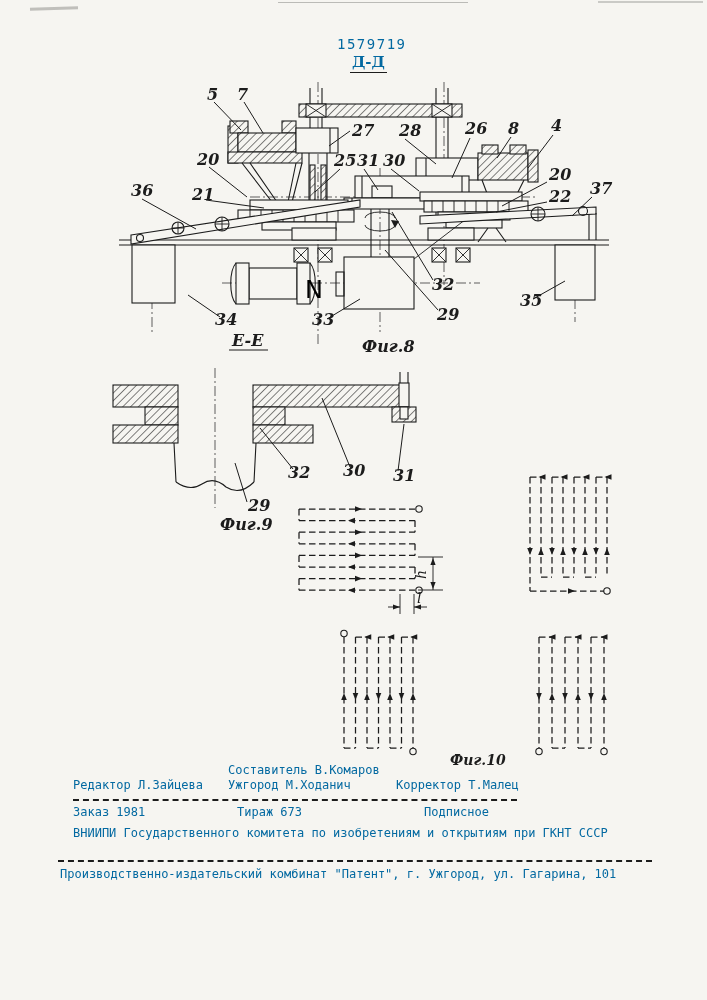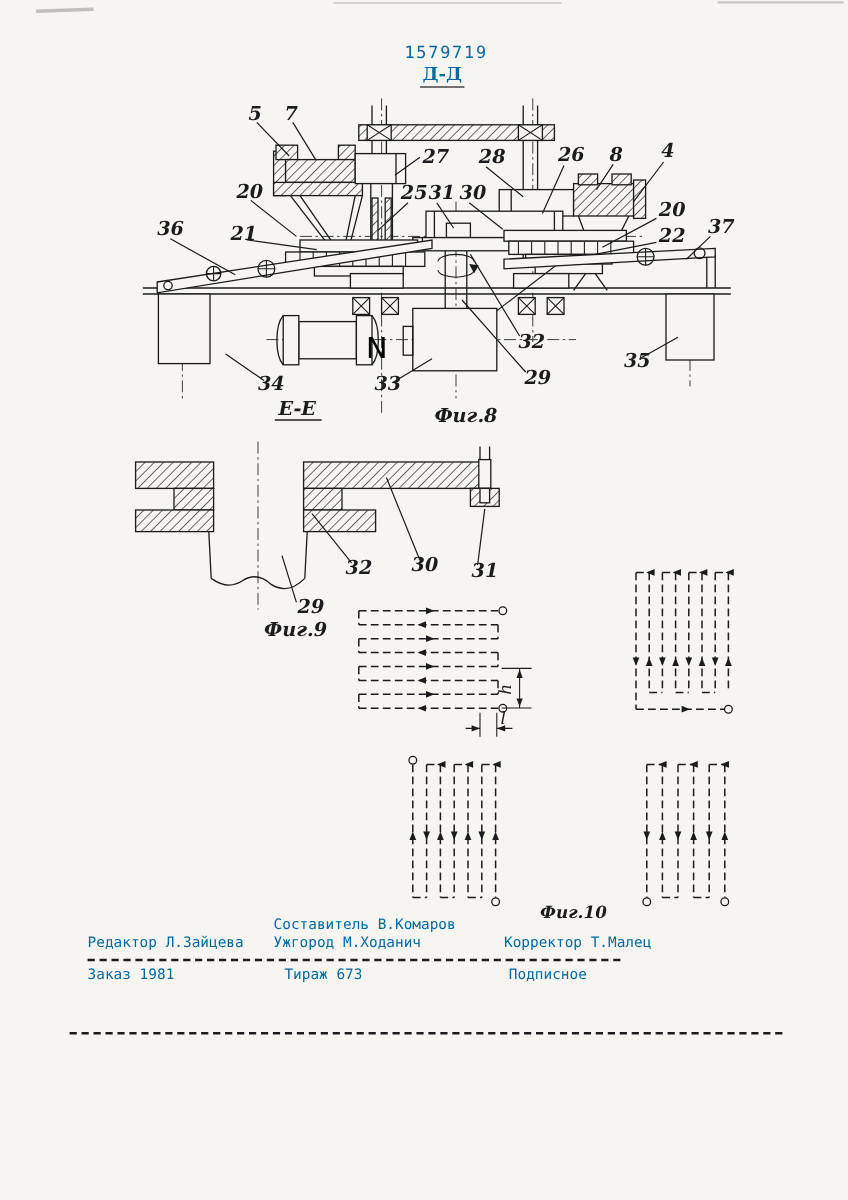--- a/index.html
+++ b/index.html
@@ -341,19 +341,21 @@
       <polygon points="400,607 393,604.4 393,609.6" fill="#1c1c1c"></polygon>
       <polygon points="414,607 421,604.4 421,609.6" fill="#1c1c1c"></polygon>
       <text class="dim" x="417" y="603">l</text>
     </g>
     <text class="cap" x="450" y="765" style="font-size:14px">Фиг.10</text>
   </svg>
 
   <div class="abs typ" style="left:228px;top:764px">Составитель В.Комаров</div>
   <div class="abs typ" style="left:73px;top:779px">Редактор Л.Зайцева</div>
   <div class="abs typ" style="left:228px;top:779px">Ужгород М.Ходанич</div>
-  <div class="abs typ" style="left:420px;top:779px">Корректор Т.Малец</div>
+  <div class="abs typ" style="left:396px;top:779px">Корректор Т.Малец</div>
   <div class="dashrule" style="left:73px;top:799px;width:444px"></div>
   <div class="abs typ" style="left:73px;top:806px">Заказ 1981</div>
   <div class="abs typ" style="left:237px;top:806px">Тираж 673</div>
   <div class="abs typ" style="left:424px;top:806px">Подписное</div>
+  <div class="abs typ" style="left:73px;top:827px">ВНИИПИ Государственного комитета по изобретениям и открытиям при ГКНТ СССР</div>
   <div class="dashrule" style="left:58px;top:860px;width:594px"></div>
+  <div class="abs typ" style="left:60px;top:868px">Производственно-издательский комбинат "Патент", г. Ужгород, ул. Гагарина, 101</div>
 </div>
 
 </body></html>

